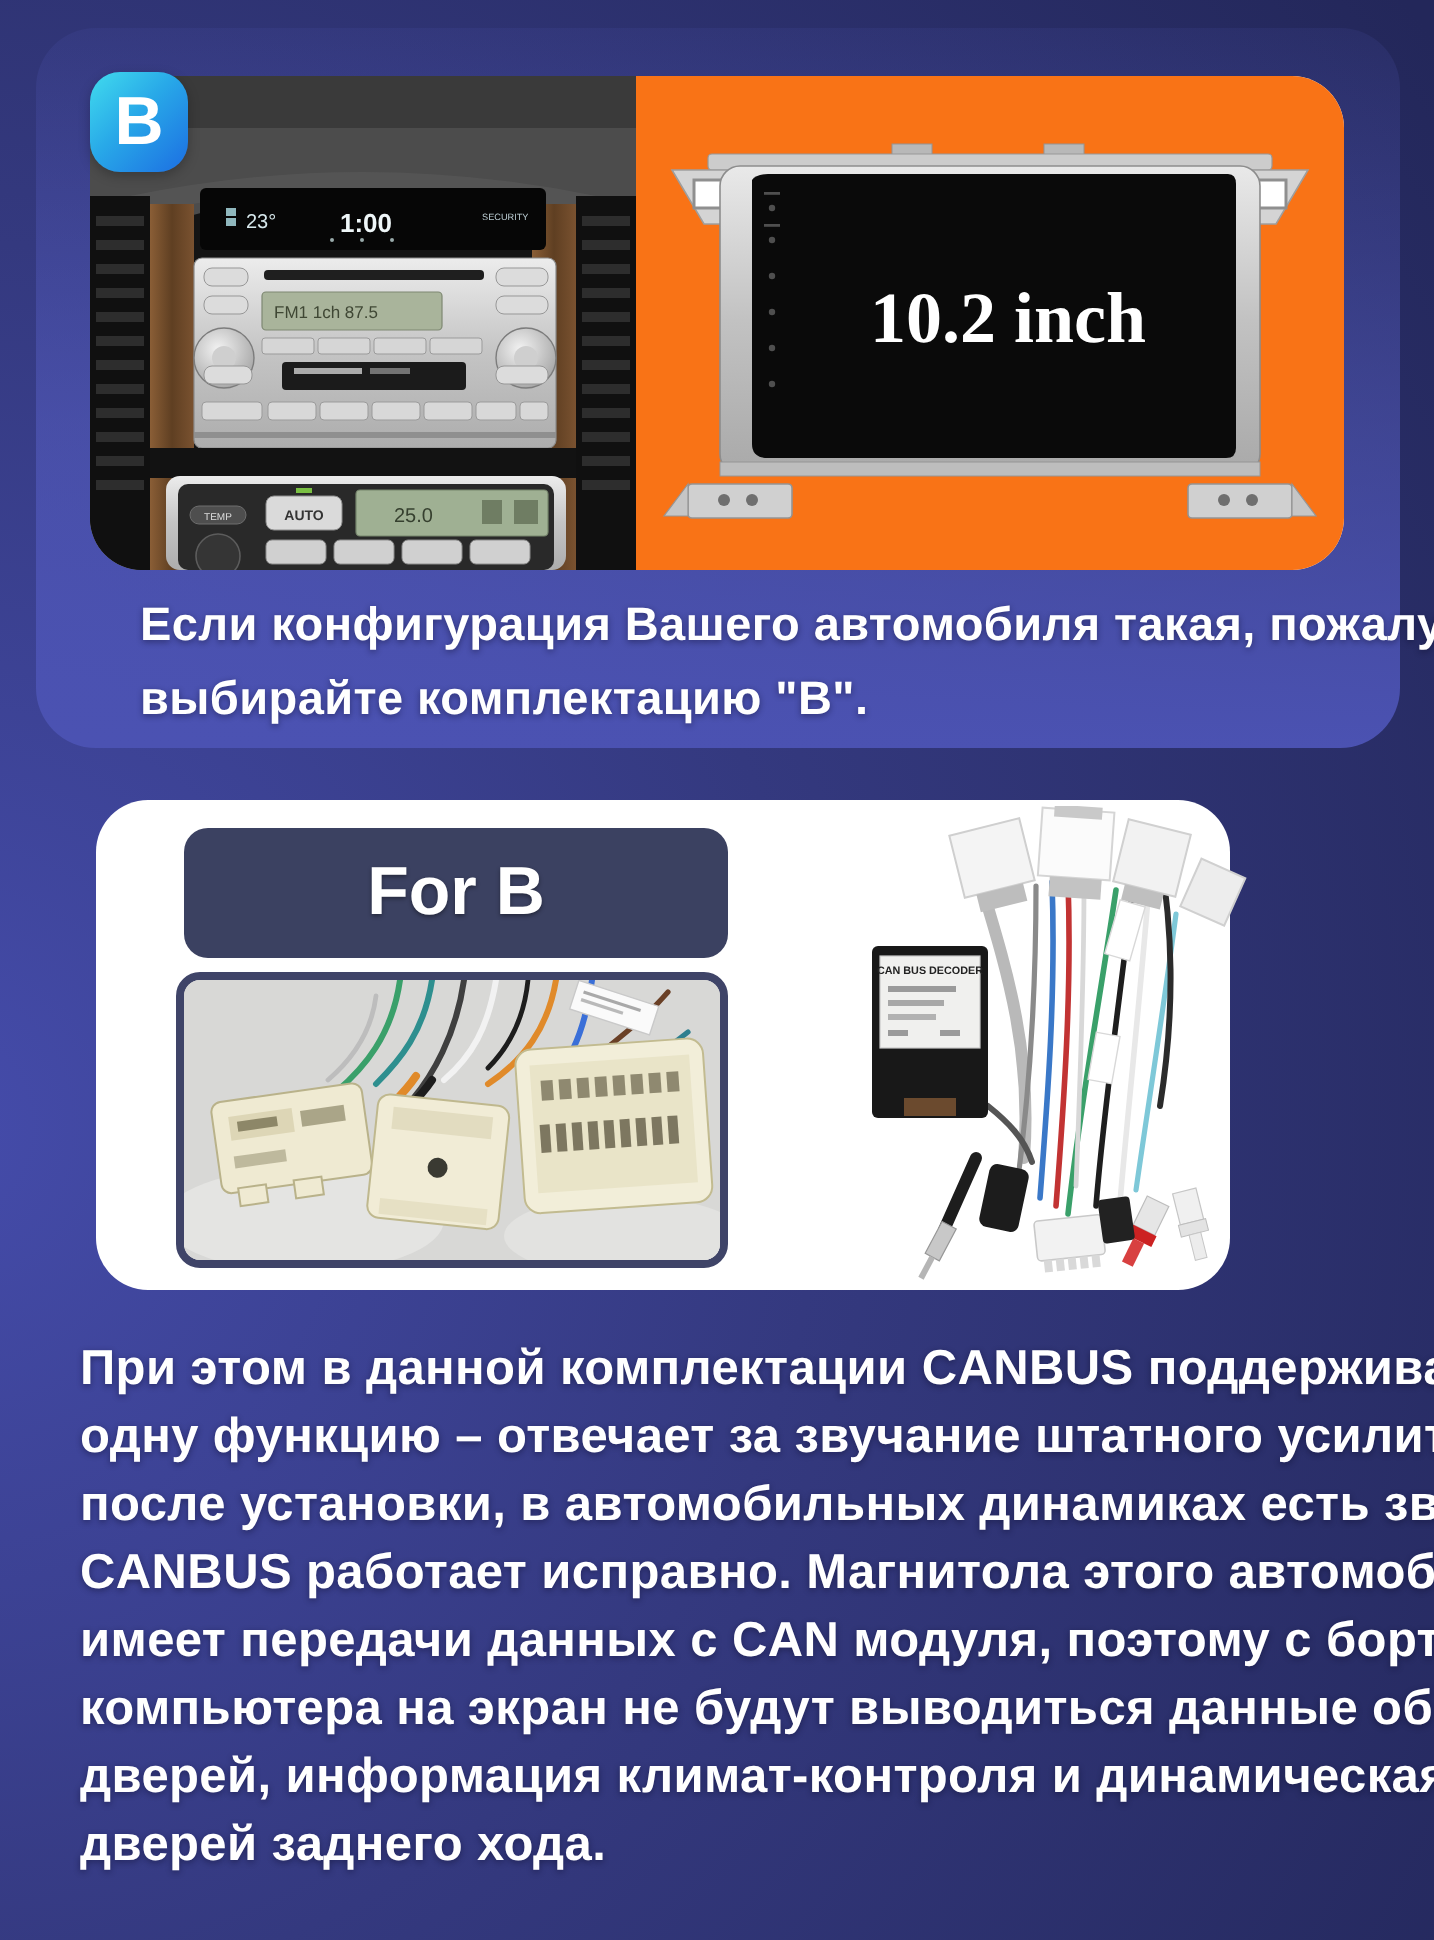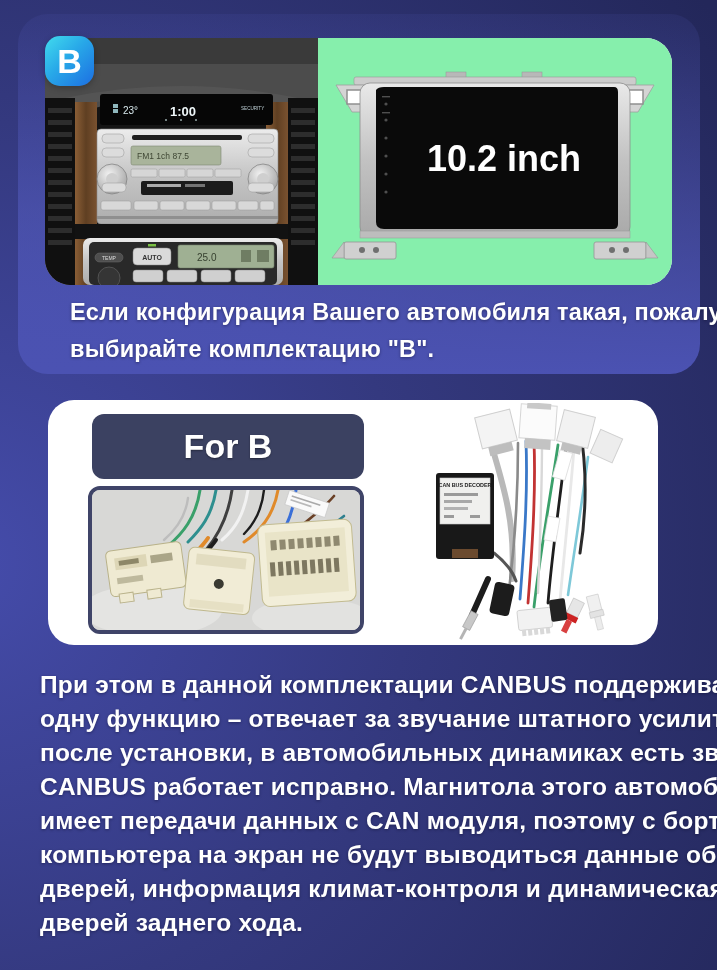--- a/index.html
+++ b/index.html
@@ -14,37 +14,37 @@
   .panel-top {
     position:absolute; left:18px; top:14px; width:682px; height:360px;
     border-radius:30px;
     background:linear-gradient(180deg, rgba(92,100,205,0.10) 0%, rgba(92,100,205,0.45) 55%, #4b52b2 100%);
   }
   .card-top {
     position:absolute; left:45px; top:38px; width:627px; height:247px;
     border-radius:26px; background:#ffffff; overflow:hidden; display:flex;
   }
   .dash-img { width:273px; height:247px; flex:0 0 auto; }
-  .unit-area { flex:1; display:flex; align-items:center; justify-content:center; background:#86efac; }
+  .unit-area { flex:1; display:flex; align-items:center; justify-content:center; background:#f97316;font-family:Liberation Serif, serif; }
   .b-badge {
     position:absolute; left:45px; top:36px; width:49px; height:50px;
     border-radius:15px;
     background:linear-gradient(135deg, #41dcee 0%, #28a8e8 45%, #1c6ee2 100%);
     color:#fff; font-weight:bold; font-size:34px;
     display:flex; align-items:center; justify-content:center;
     box-shadow:0 2px 6px rgba(0,0,0,0.25);
   }
   .note-top {
     position:absolute; left:70px; top:294px; width:600px;
     color:#ffffff; font-size:23.5px; line-height:37px; font-weight:bold;
     text-shadow:0 1px 3px rgba(10,12,40,0.45);
     letter-spacing:0.2px;
   }
   .card-mid {
-    position:absolute; left:48px; top:400px; width:610px; height:245px;
+    position:absolute; left:48px; top:400px; width:567px; height:245px;
     border-radius:26px; background:#ffffff;
   }
   .forb-badge {
     position:absolute; left:44px; top:14px; width:272px; height:65px;
     background:#3b4161; border-radius:12px;
     color:#fff; font-size:34px; font-weight:bold;
     display:flex; align-items:center; justify-content:center;
     text-shadow:0 1px 2px rgba(0,0,0,0.4);
   }
   .photo-left {

